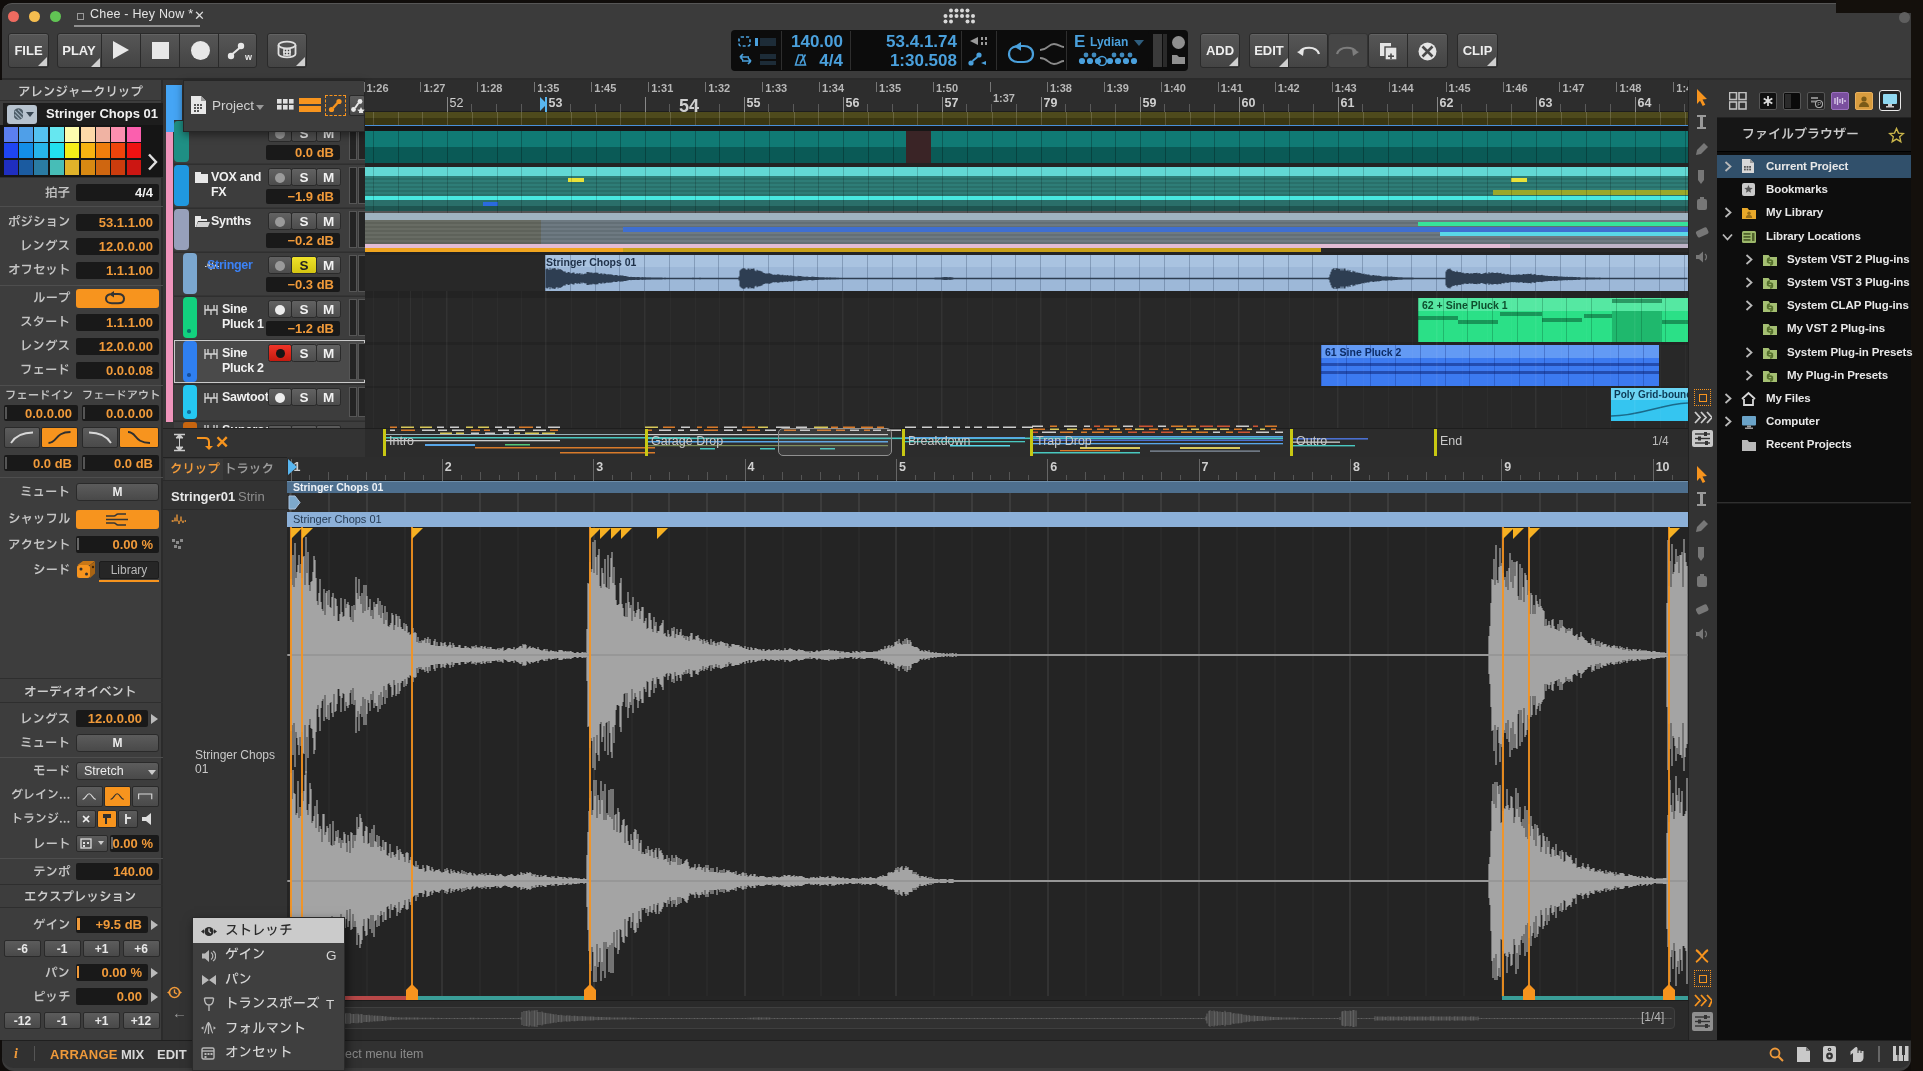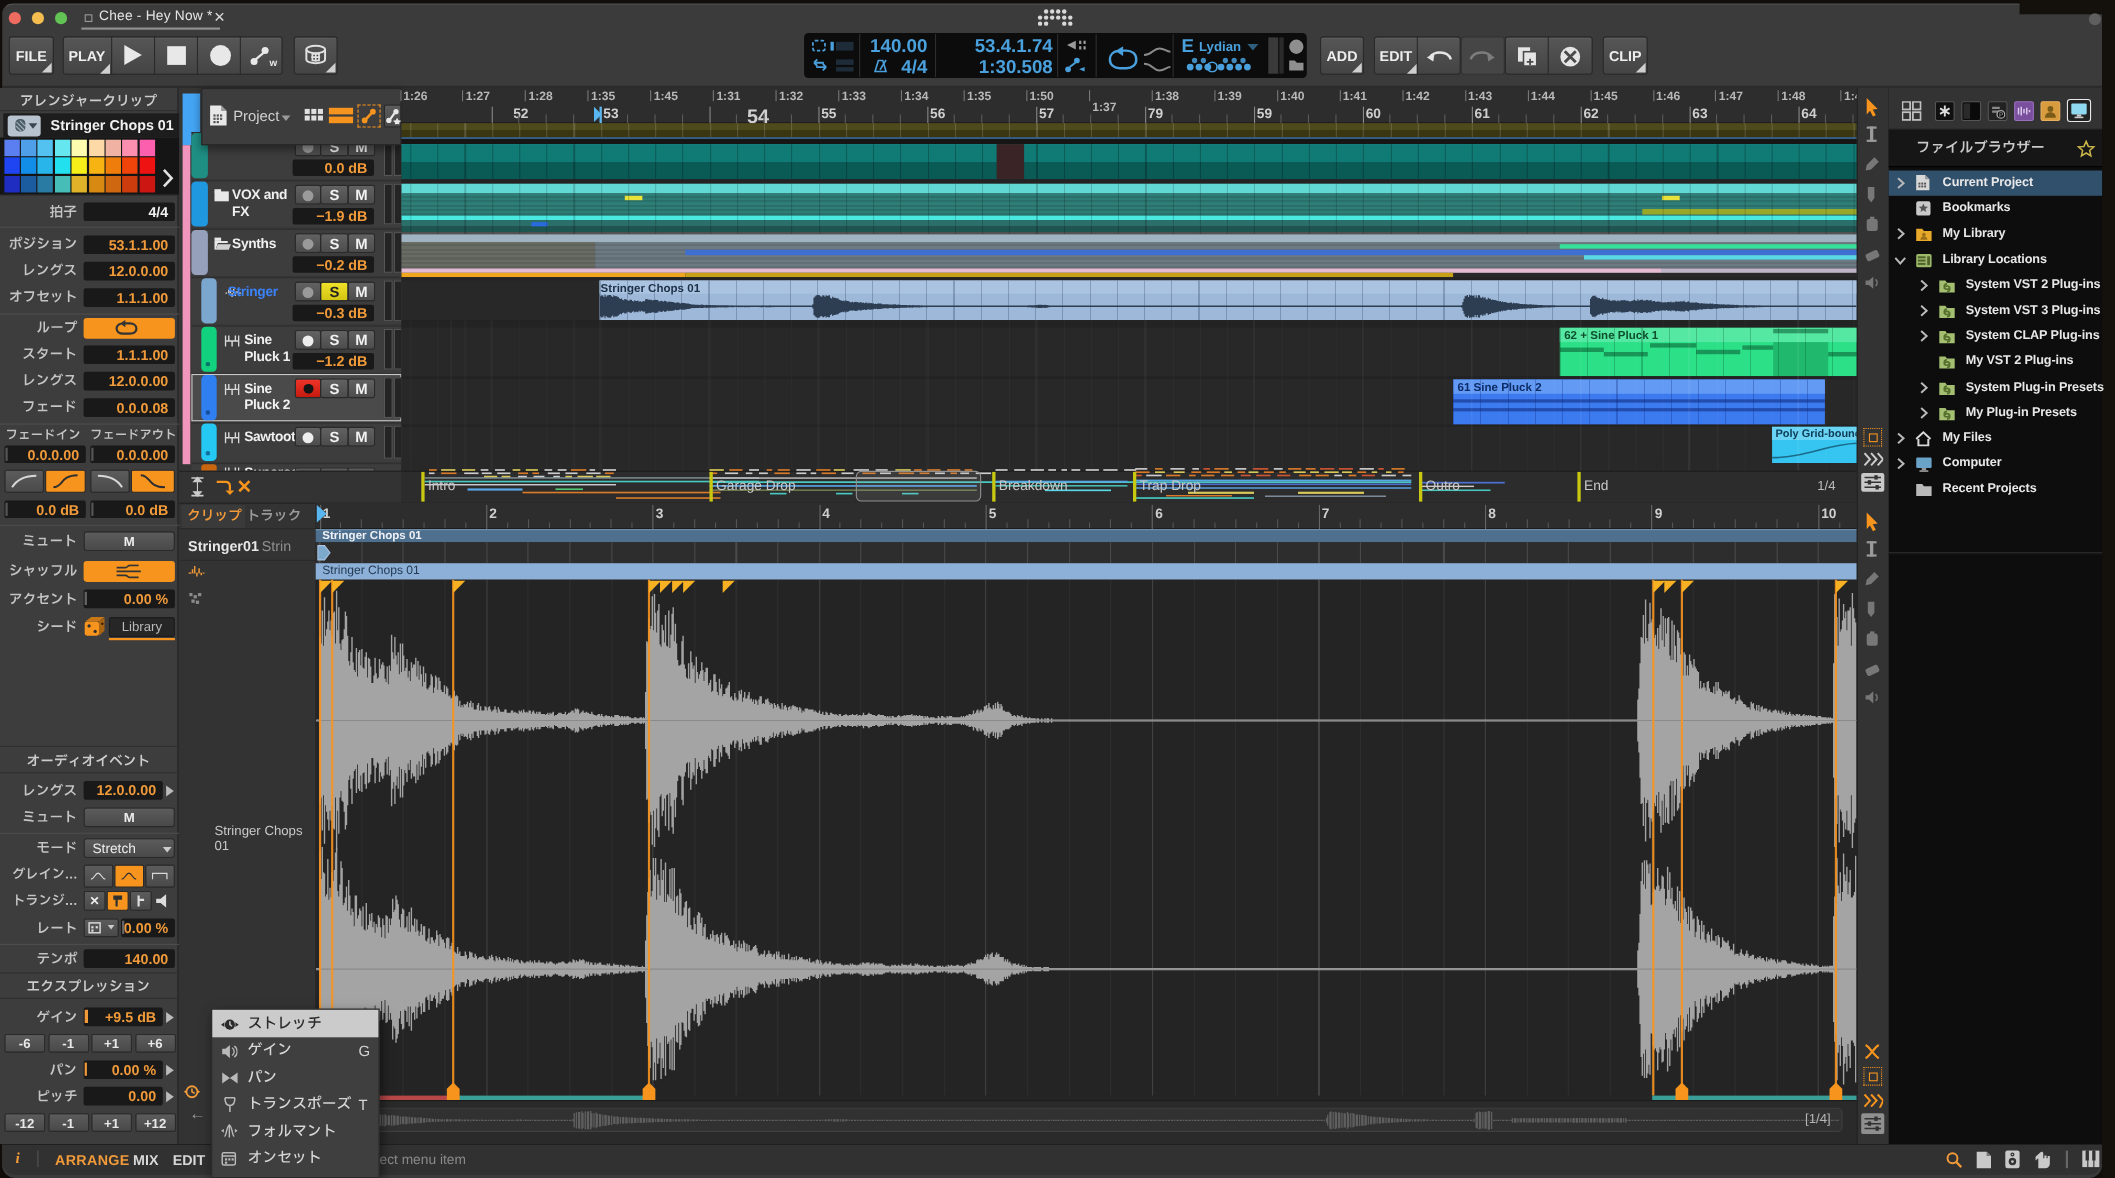--- a/index.html
+++ b/index.html
@@ -664,21 +664,21 @@
 <div style="left:1448.55px;top:82px;width:40px;height:12px;color:#b8b8b8;font-size:11px;font-weight:bold;">1:45</div>
 <div style="left:1502.5px;top:82px;width:1px;height:10px;background:#777;"></div>
 <div style="left:1505.5px;top:82px;width:40px;height:12px;color:#b8b8b8;font-size:11px;font-weight:bold;">1:46</div>
 <div style="left:1559.45px;top:82px;width:1px;height:10px;background:#777;"></div>
 <div style="left:1562.45px;top:82px;width:40px;height:12px;color:#b8b8b8;font-size:11px;font-weight:bold;">1:47</div>
 <div style="left:1616.4px;top:82px;width:1px;height:10px;background:#777;"></div>
 <div style="left:1619.4px;top:82px;width:40px;height:12px;color:#b8b8b8;font-size:11px;font-weight:bold;">1:48</div>
 <div style="left:1673.3500000000001px;top:82px;width:1px;height:10px;background:#777;"></div>
 <div style="left:1676.3500000000001px;top:82px;width:40px;height:12px;color:#b8b8b8;font-size:11px;font-weight:bold;">1:49</div>
 <div style="left:446.5px;top:97px;width:1px;height:15px;background:#888;"></div>
-<div style="left:449.5px;top:96px;width:30px;height:13px;color:#cfcfcf;font-size:12.5px;font-weight:bold;padding-left:17px;">52</div>
+<div style="left:449.5px;top:96px;width:30px;height:13px;color:#cfcfcf;font-size:12.5px;font-weight:normal;">52</div>
 <div style="left:471.25px;top:104px;width:1px;height:8px;background:#5a5a5a;"></div>
 <div style="left:496.0px;top:104px;width:1px;height:8px;background:#5a5a5a;"></div>
 <div style="left:520.75px;top:104px;width:1px;height:8px;background:#5a5a5a;"></div>
 <div style="left:545.5px;top:97px;width:1px;height:15px;background:#888;"></div>
 <div style="left:548.5px;top:96px;width:30px;height:13px;color:#cfcfcf;font-size:12.5px;font-weight:bold;">53</div>
 <div style="left:570.25px;top:104px;width:1px;height:8px;background:#5a5a5a;"></div>
 <div style="left:595.0px;top:104px;width:1px;height:8px;background:#5a5a5a;"></div>
 <div style="left:619.75px;top:104px;width:1px;height:8px;background:#5a5a5a;"></div>
 <div style="left:644.5px;top:97px;width:1px;height:15px;background:#888;"></div>
 <div style="left:679px;top:96px;width:30px;height:13px;color:#cfcfcf;font-size:18px;font-weight:bold;">54</div>

